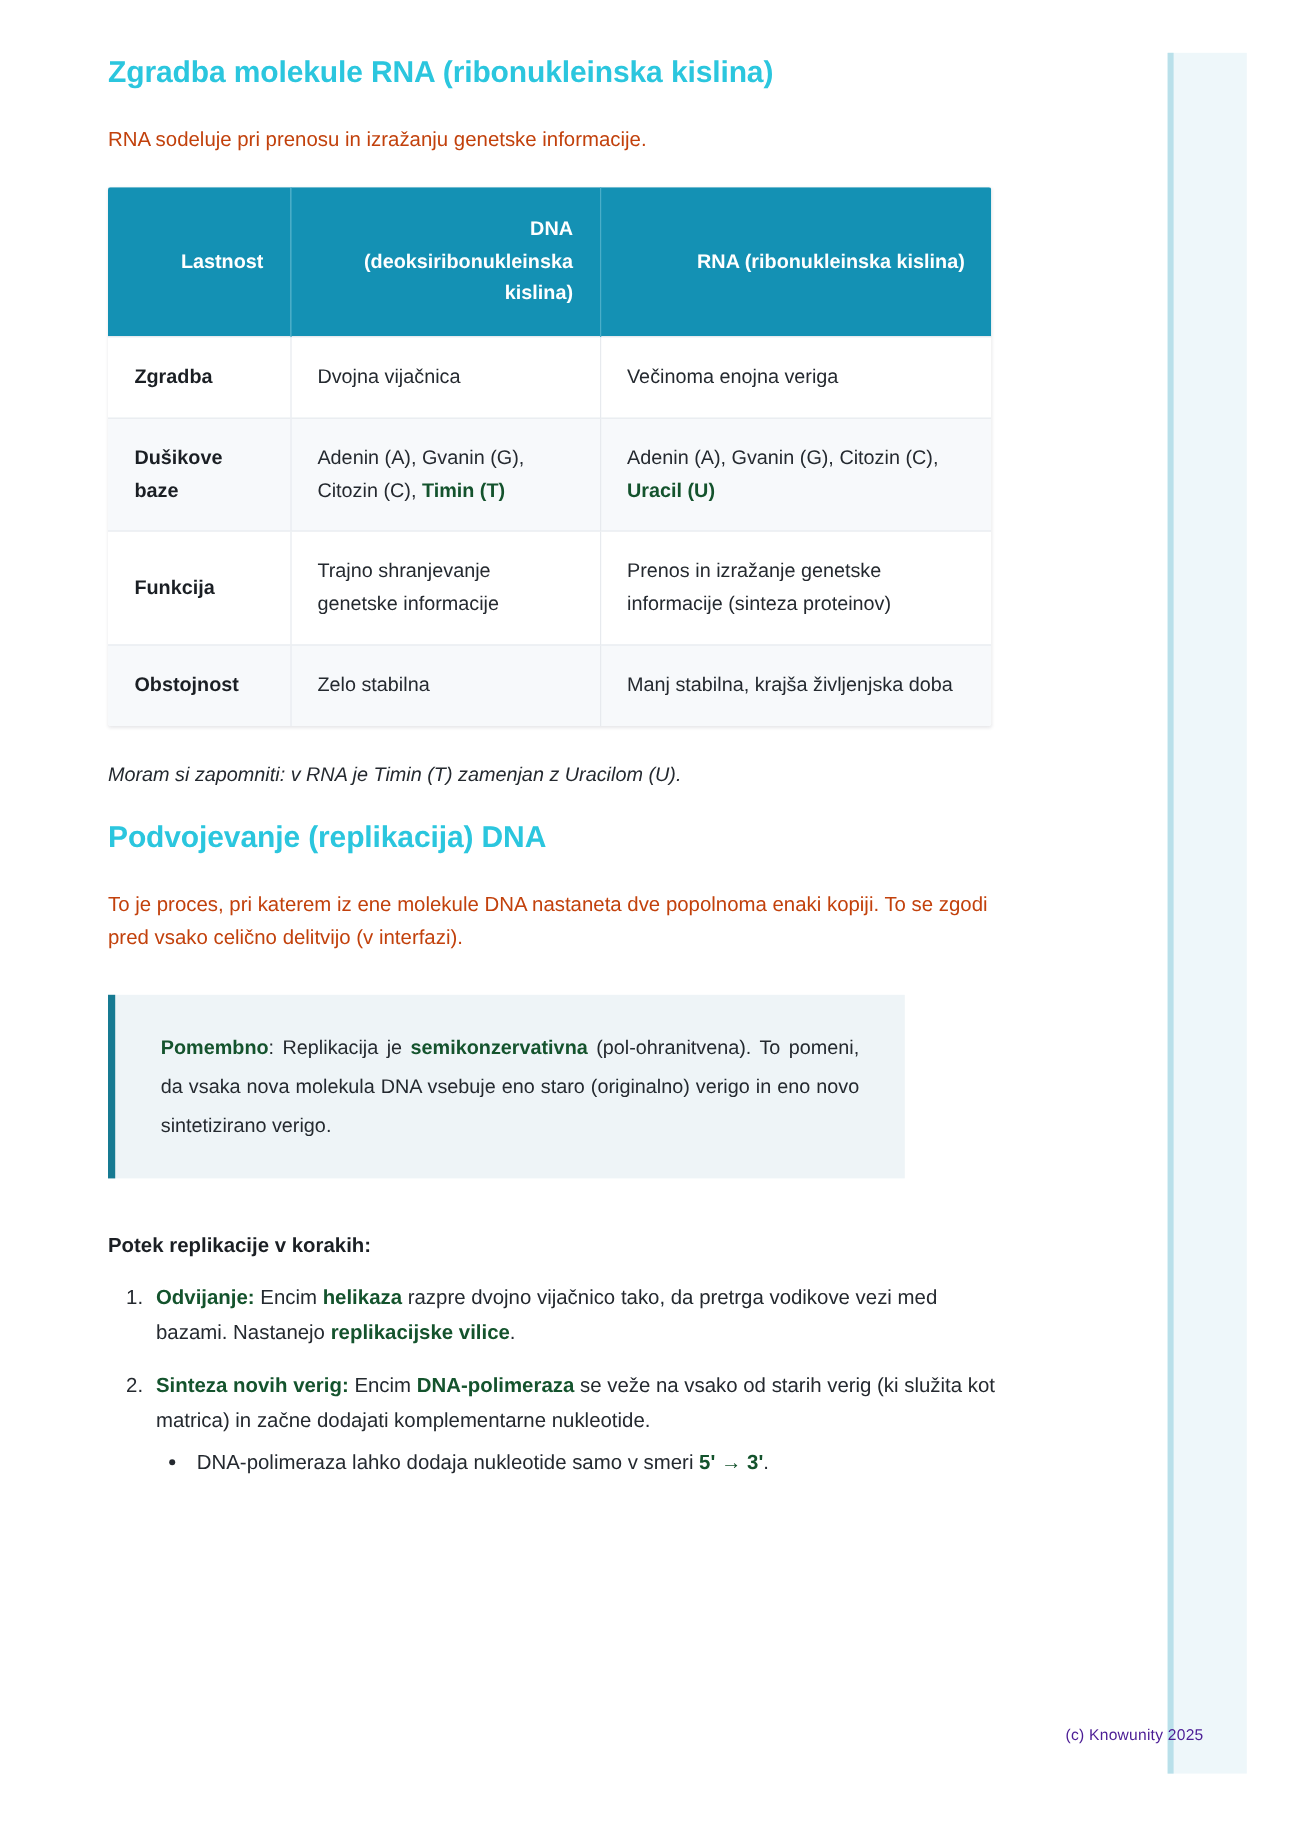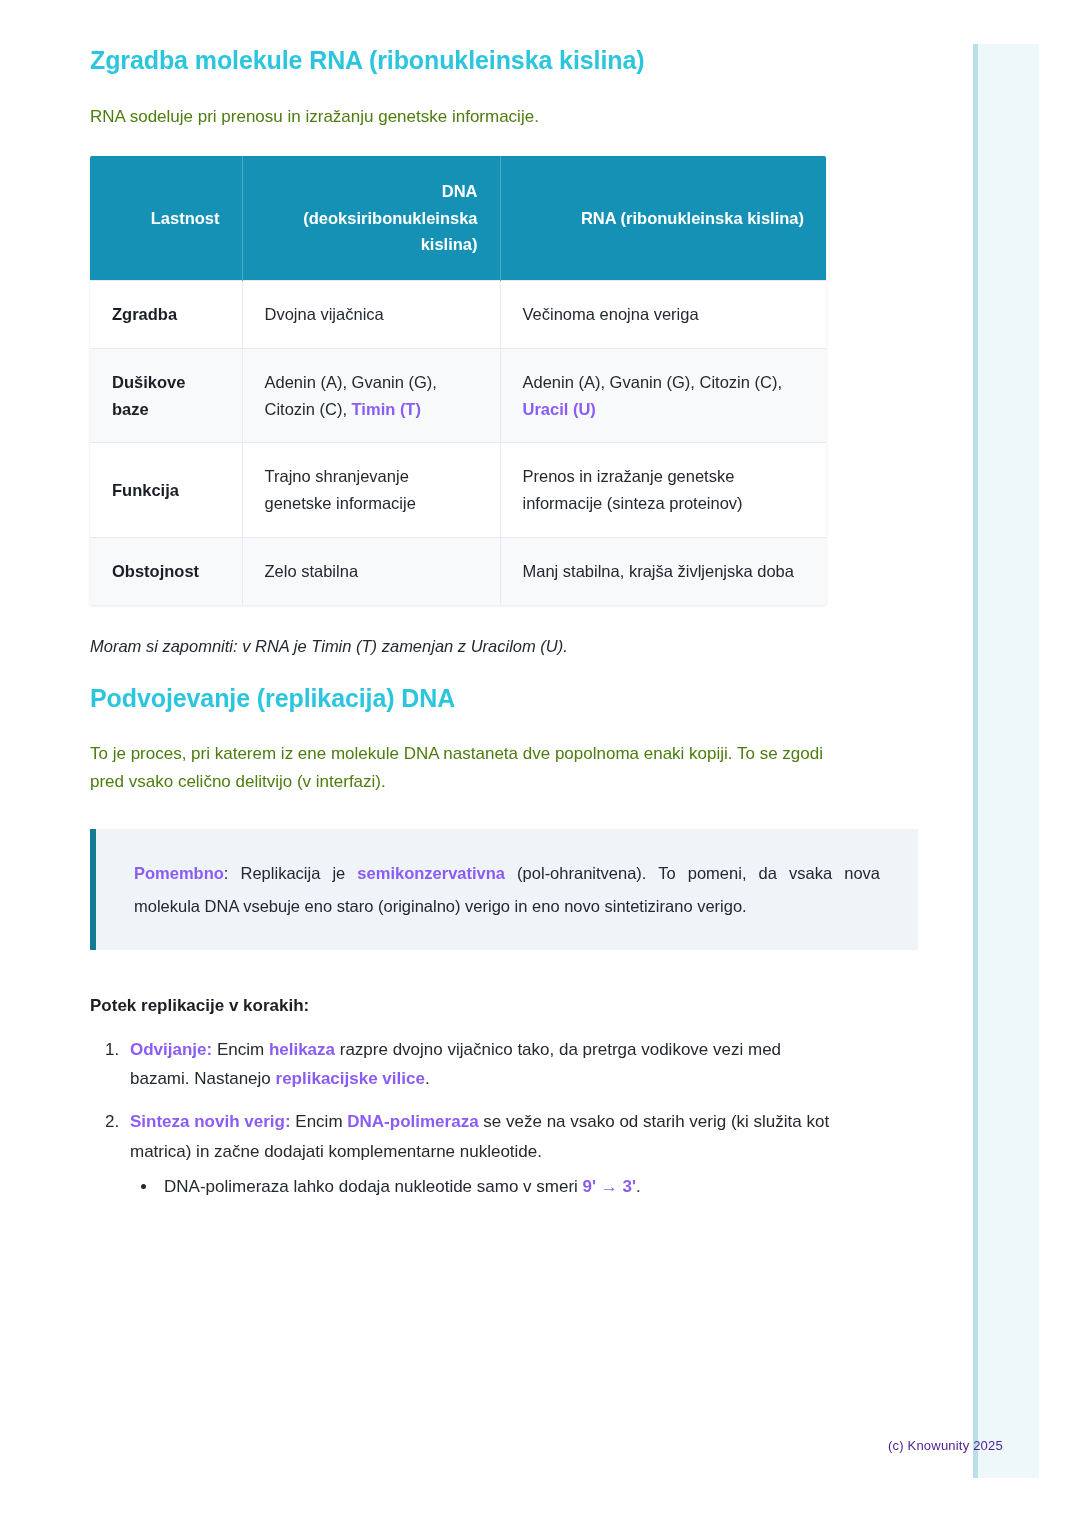--- a/index.html
+++ b/index.html
@@ -47,21 +47,21 @@
     letter-spacing: -0.1px;
   }
   h2.section-heading-2 {
     margin-top: 23px;
   }
 
   p.body-text {
     font-size: 17px;
     line-height: 1.62;
     margin: 0 0 26px 0;
-    color: #4d7c0f;
+    color: #c2410c;
   }
 
   p.note-italic {
     font-style: italic;
     font-size: 16.5px;
     line-height: 1.6;
     margin: 0;
     color: #24292f;
   }
 
@@ -115,21 +115,21 @@
   table.compare tbody tr:nth-child(even) td {
     background: #f7f9fb;
   }
   table.compare tbody tr:nth-child(odd) td {
     background: #ffffff;
   }
 
   
   .callout {
     margin: 34px 0 0 0;
-    width: 828px;
+    width: 664px;
     box-sizing: border-box;
     background: #eef4f7;
     border-left: 6px solid #167a92;
     padding: 28px 38px 28px 38px;
   }
   .callout p {
     margin: 0;
     font-size: 16.5px;
     line-height: 1.95;
     text-align: justify;
@@ -157,21 +157,21 @@
   }
   ul.substeps {
     margin: 6px 0 0 0;
     padding-left: 28px;
     list-style: disc;
   }
   ul.substeps > li {
     padding-left: 6px;
   }
 
-  b, strong { font-weight: bold; color: #8b5cf6; }
+  b, strong { font-weight: bold; color: #14532d; }
 
   
   #watermark {
     position: absolute;
     left: 888px;
     top: 1438px;
     font-size: 13px;
     color: #4c1d95;
     letter-spacing: 0.2px;
     white-space: nowrap;
@@ -237,20 +237,20 @@
   <div class="callout">
     <p><b>Pomembno</b><span>: Replikacija je </span><b>semikonzervativna</b><span> (pol-ohranitvena). To pomeni, da vsaka nova molekula DNA vsebuje eno staro (originalno) verigo in eno novo sintetizirano verigo.</span></p>
   </div>
 
   <p class="steps-title">Potek replikacije v korakih:</p>
 
   <ol class="steps">
     <li><b>Odvijanje:</b><span> Encim </span><b>helikaza</b><span> razpre dvojno vijačnico tako, da pretrga vodikove vezi med bazami. Nastanejo </span><b>replikacijske vilice</b><span>.</span></li>
     <li><b>Sinteza novih verig:</b><span> Encim </span><b>DNA-polimeraza</b><span> se veže na vsako od starih verig (ki služita kot matrica) in začne dodajati komplementarne nukleotide.</span>
       <ul class="substeps">
-        <li><span>DNA-polimeraza lahko dodaja nukleotide samo v smeri </span><b>9' → 3'</b><span>.</span></li>
+        <li><span>DNA-polimeraza lahko dodaja nukleotide samo v smeri </span><b>5' → 3'</b><span>.</span></li>
       </ul>
     </li>
   </ol>
 
 </div>
 
 <div id="watermark">(c) Knowunity 2025</div>
 
 </body></html>

